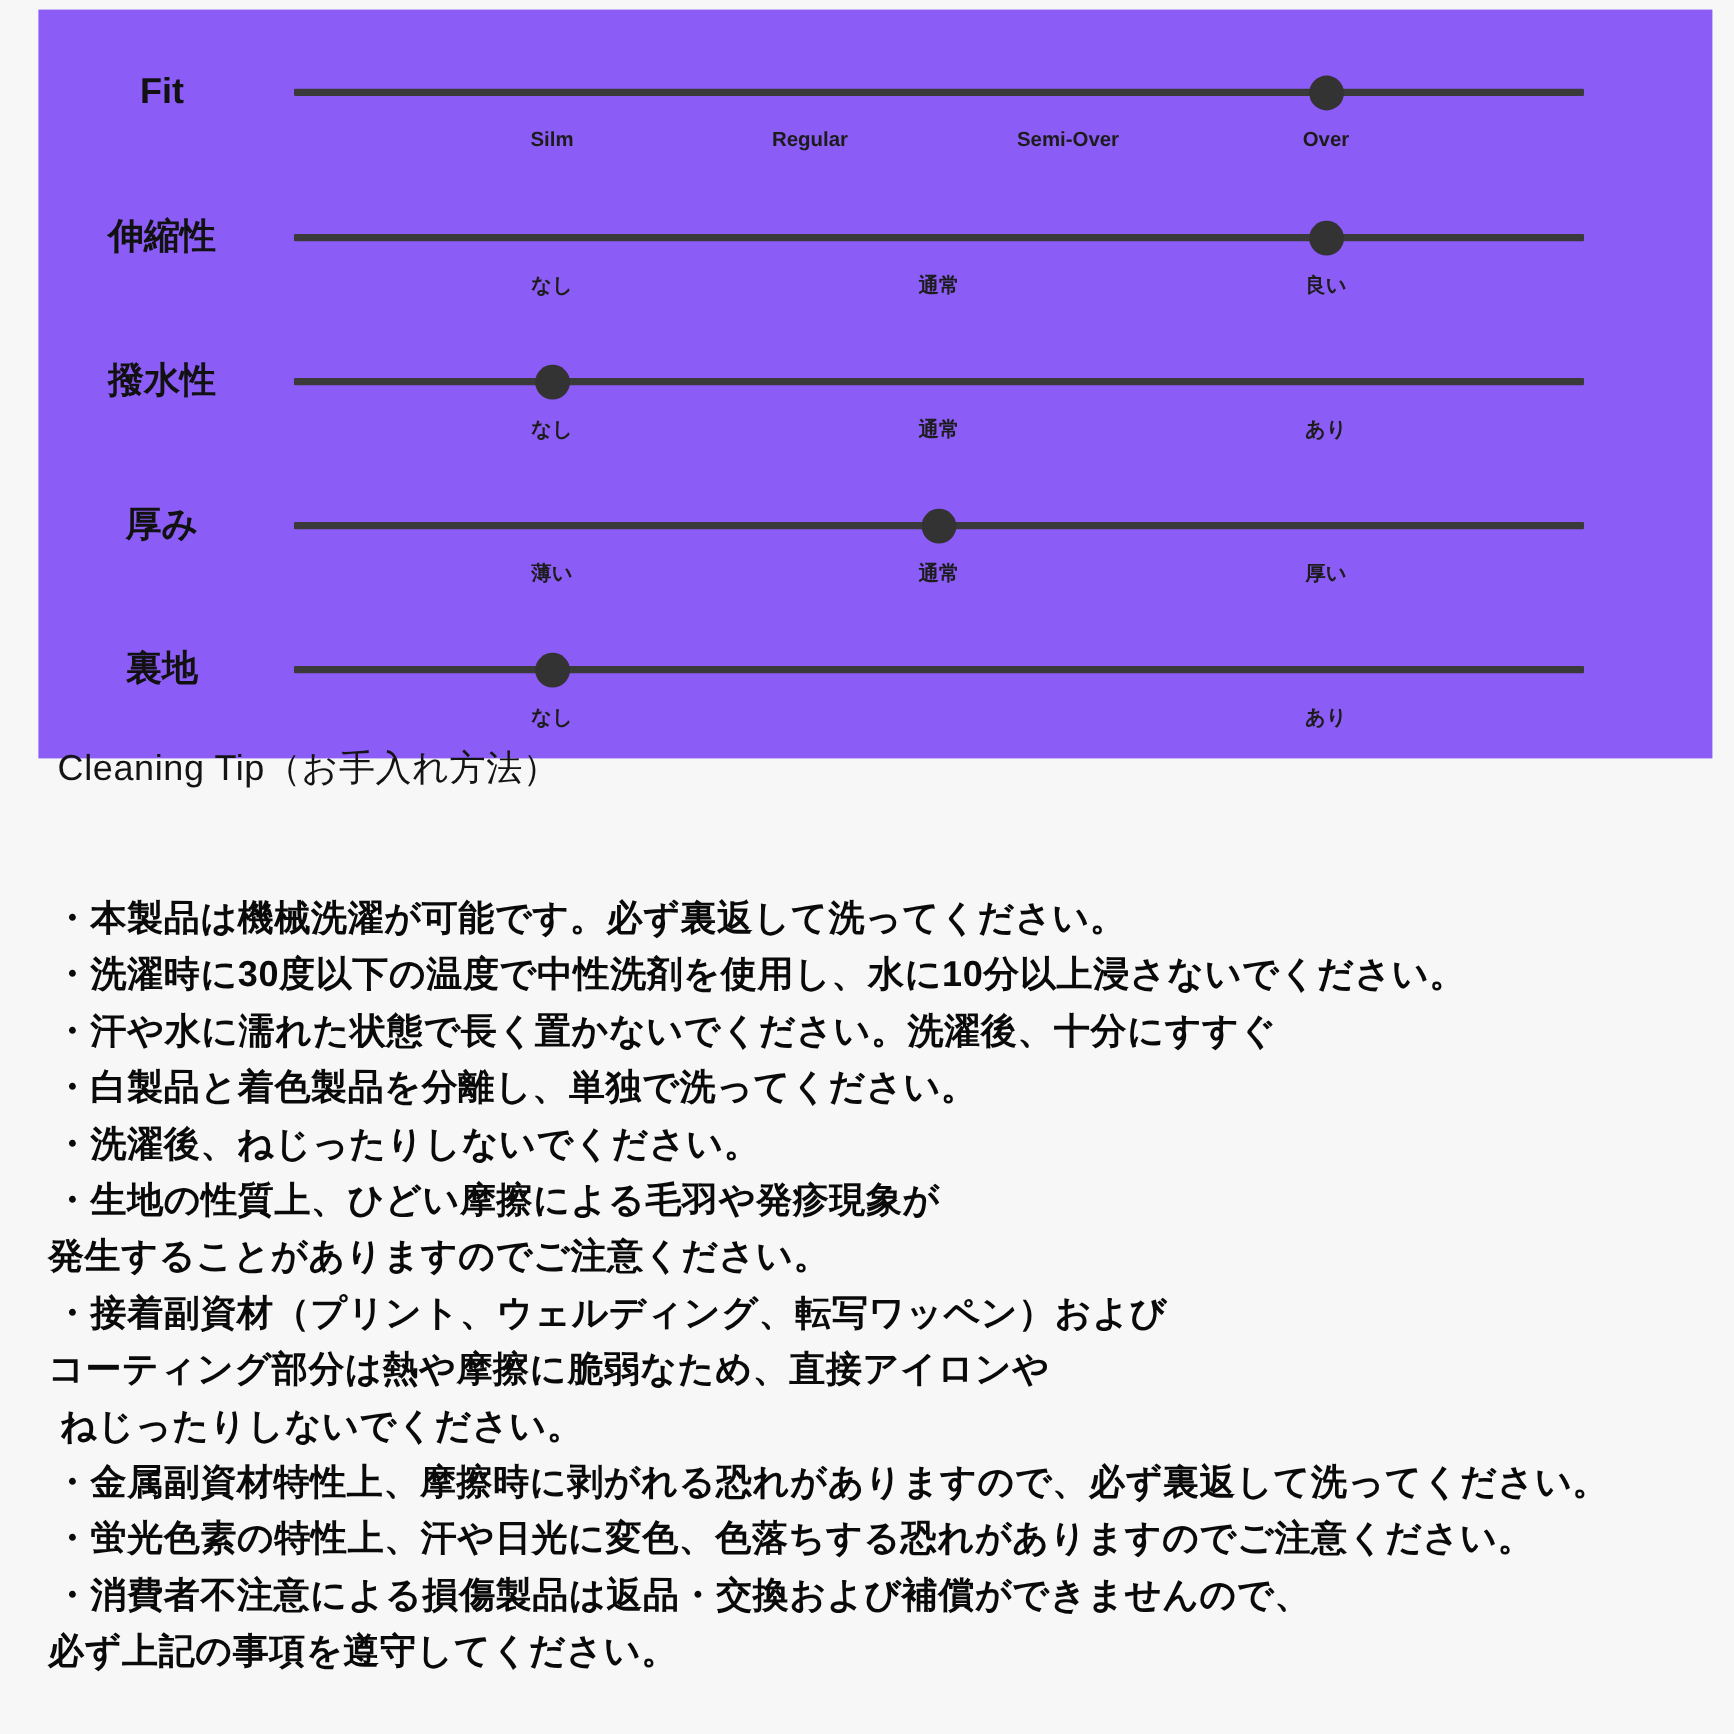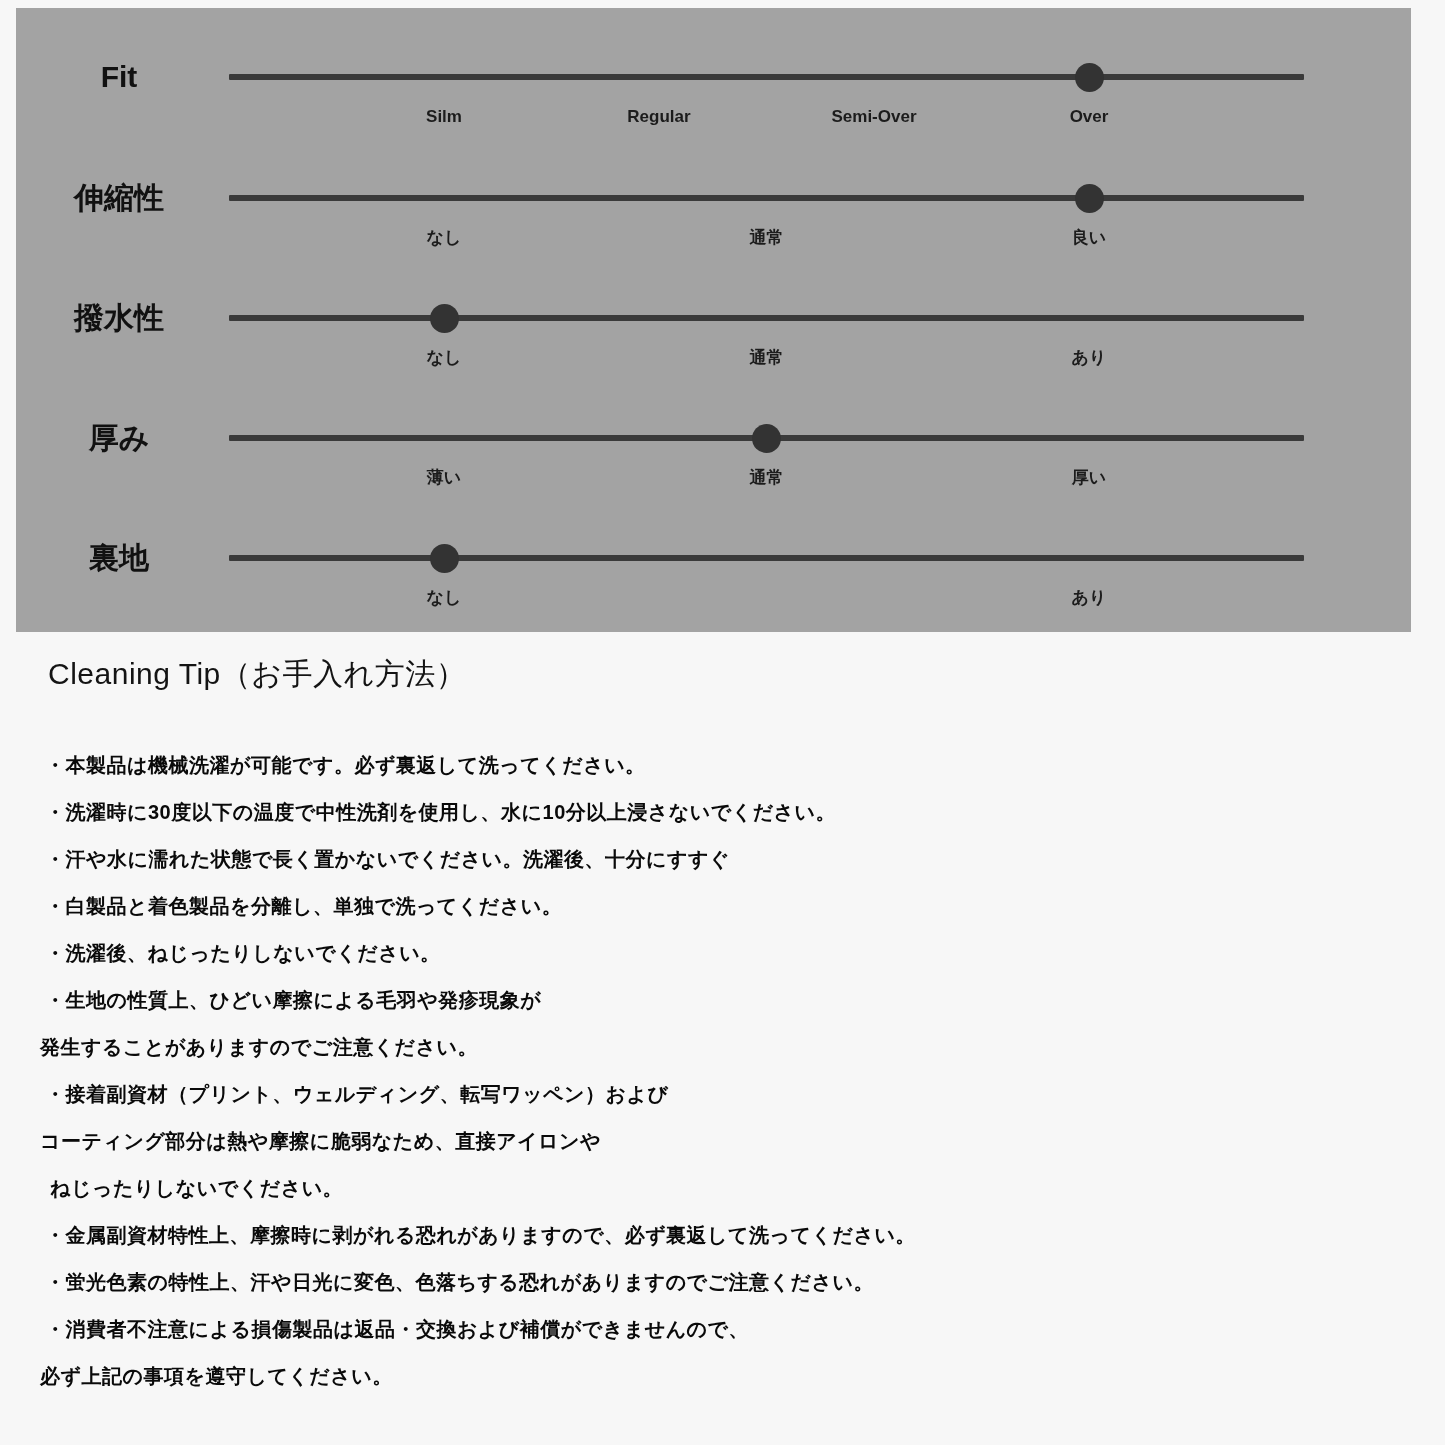--- a/index.html
+++ b/index.html
@@ -3,49 +3,49 @@
 <meta charset="utf-8">
 <style>
   html,body{margin:0;padding:0;}
   body{
     width:1445px;height:1445px;position:relative;overflow:hidden;
     background:#f7f7f7;
     font-family:"Liberation Sans", sans-serif;
     color:#111;
   }
   .card{
-    position:absolute;left:16px;top:8px;width:1395px;height:624px;
-    background:#a3a3a3;
+    position:absolute;left:32px;top:8px;width:1395px;height:624px;
+    background:#8b5cf6;
   }
   .scale-row{position:absolute;left:0;top:0;width:100%;height:0;}
   .row-label{
     position:absolute;left:3px;width:200px;text-align:center;
     font-size:30px;font-weight:bold;color:#111;line-height:36px;
   }
   .track{
     position:absolute;height:6px;background:#3a3a3a;border-radius:1px;
   }
   .dot{
     position:absolute;width:29px;height:29px;border-radius:50%;
     background:#333;
   }
   .opt-label{
     position:absolute;width:160px;margin-left:-80px;text-align:center;
     font-size:17px;font-weight:bold;color:#1c1c1c;line-height:22px;
   }
   .cleaning-heading{
-    position:absolute;left:48px;top:656px;margin:0;
+    position:absolute;left:48px;top:623px;margin:0;
     font-size:30px;font-weight:normal;color:#141414;line-height:36px;
     letter-spacing:0.5px;
   }
   .care-list{
     position:absolute;left:0;top:742px;width:1445px;
   }
   .care-line{
-    font-size:20px;font-weight:bold;color:#0a0a0a;line-height:47px;
+    font-size:30px;font-weight:bold;color:#0a0a0a;line-height:47px;
     white-space:nowrap;letter-spacing:0.5px;
   }
   .ind-bullet{padding-left:45px;}
   .ind-cont{padding-left:40px;}
   .ind-flush{padding-left:50px;}
 </style>
 </head>
 <body>
 
 <div class="card" id="scales-card">

